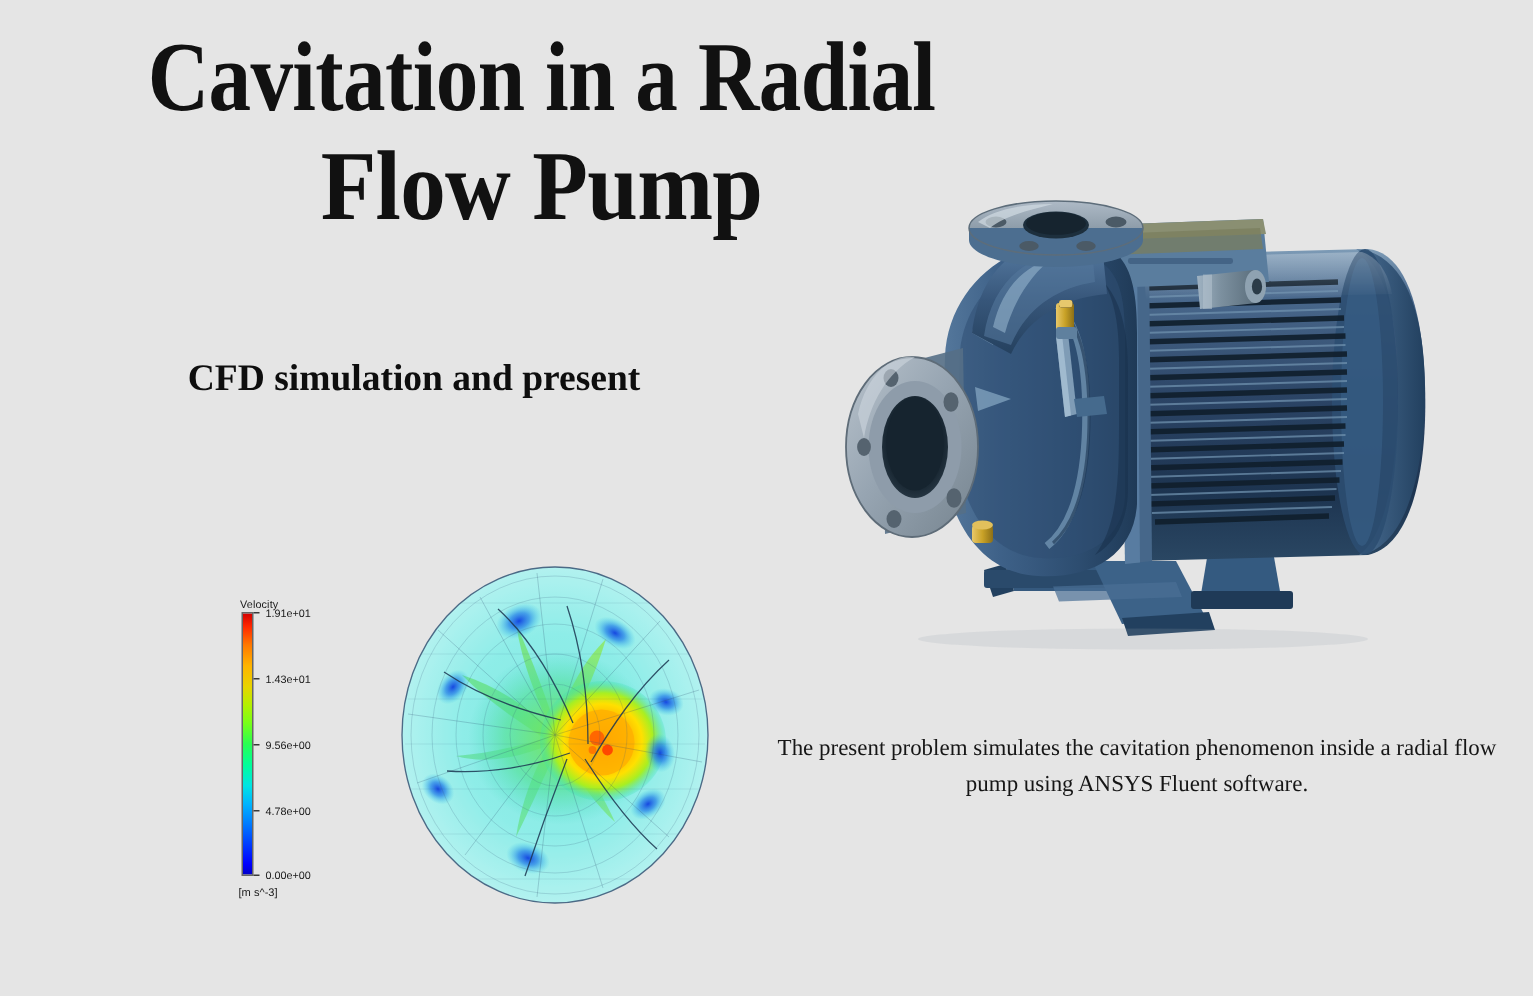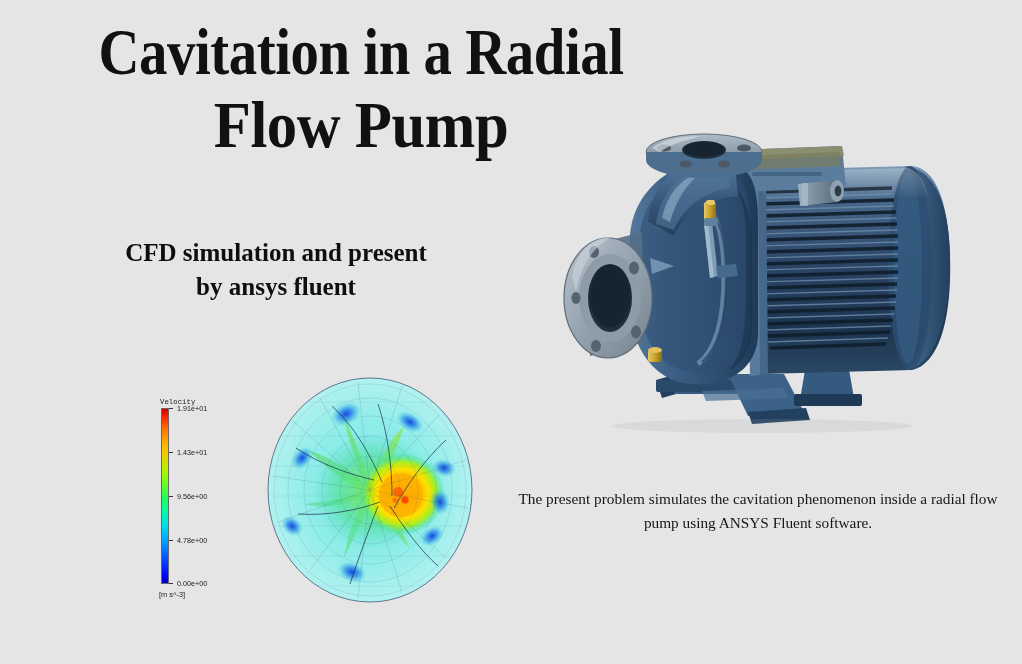--- a/index.html
+++ b/index.html
@@ -26,21 +26,21 @@
     font-weight:700;font-size:25px;color:#0e0e0e;line-height:1.34;
   }
 
   
   #description{position:absolute;left:500px;top:487px;width:516px;
     text-align:center;font-size:15.3px;line-height:1.55;color:#161616;
     font-family:Liberation Serif, serif;}
 
   
   #cfd-legend{position:absolute;left:158px;top:398px;width:72px;height:210px;}
-  #legend-title{font-family:Liberation Mono, monospace;font-size:7.2px;
+  #legend-title{font-family:Liberation Sans, sans-serif;font-size:7.2px;
      color:#1a1a1a;position:absolute;left:2px;top:0px;letter-spacing:.1px;}
   #legend-bar{position:absolute;left:3px;top:10px;width:8px;height:176px;
      background:linear-gradient(to top,
        #0000c8 0%, #0000ff 4%, #0040ff 12%, #0080ff 20%, #00b4ff 27%,
        #00e4e4 34%, #00ff9a 42%, #28ff52 50%, #78ff18 58%, #b4f000 65%,
        #e8d400 72%, #ffb400 80%, #ff7800 88%, #ff2800 95%, #d40000 100%);
      border:0.5px solid #666;box-sizing:border-box;}
   .legend-tick{position:absolute;left:11px;width:4px;height:1px;background:#3a3a3a;}
   .legend-label{position:absolute;left:19px;font-family:"Liberation Sans",sans-serif;
      font-size:7.2px;color:#1a1a1a;white-space:nowrap;}
@@ -60,21 +60,20 @@
 
 <div class="slide">
 
   <div id="title-block">
     <div class="title-line" id="title-line-1">Cavitation in a Radial</div>
     <div class="title-line" id="title-line-2">Flow Pump</div>
   </div>
 
   <div id="subtitle-block">
     <div class="subtitle-line">CFD simulation and present</div>
-    <div class="subtitle-line">by ansys fluent</div>
   </div>
 
   <div id="description">The present problem simulates the cavitation phenomenon inside a radial flow pump using ANSYS Fluent software.</div>
 
   <div id="cfd-legend">
     <div id="legend-title">Velocity</div>
     <div id="legend-bar"></div>
 
     <div class="legend-tick" style="top:10px;"></div>
     <div class="legend-tick" style="top:54px;"></div>

